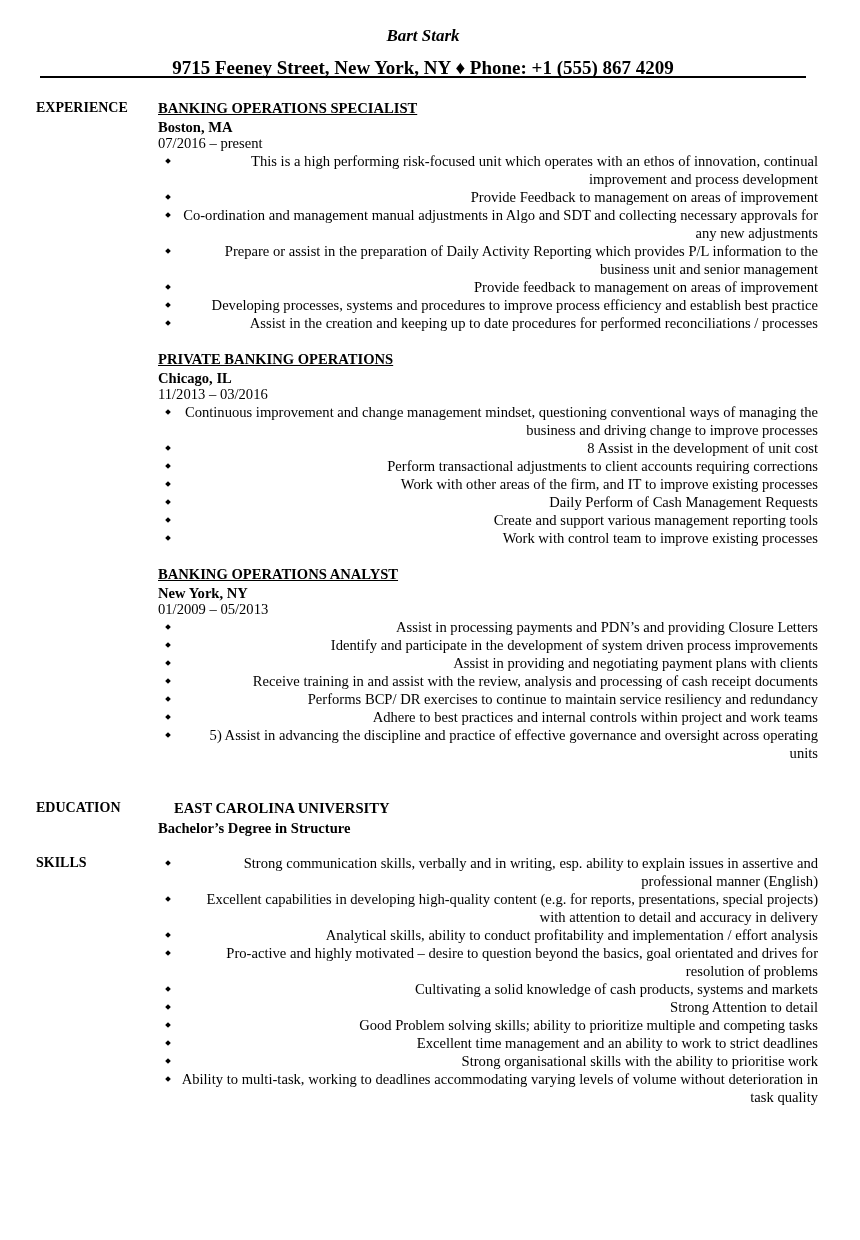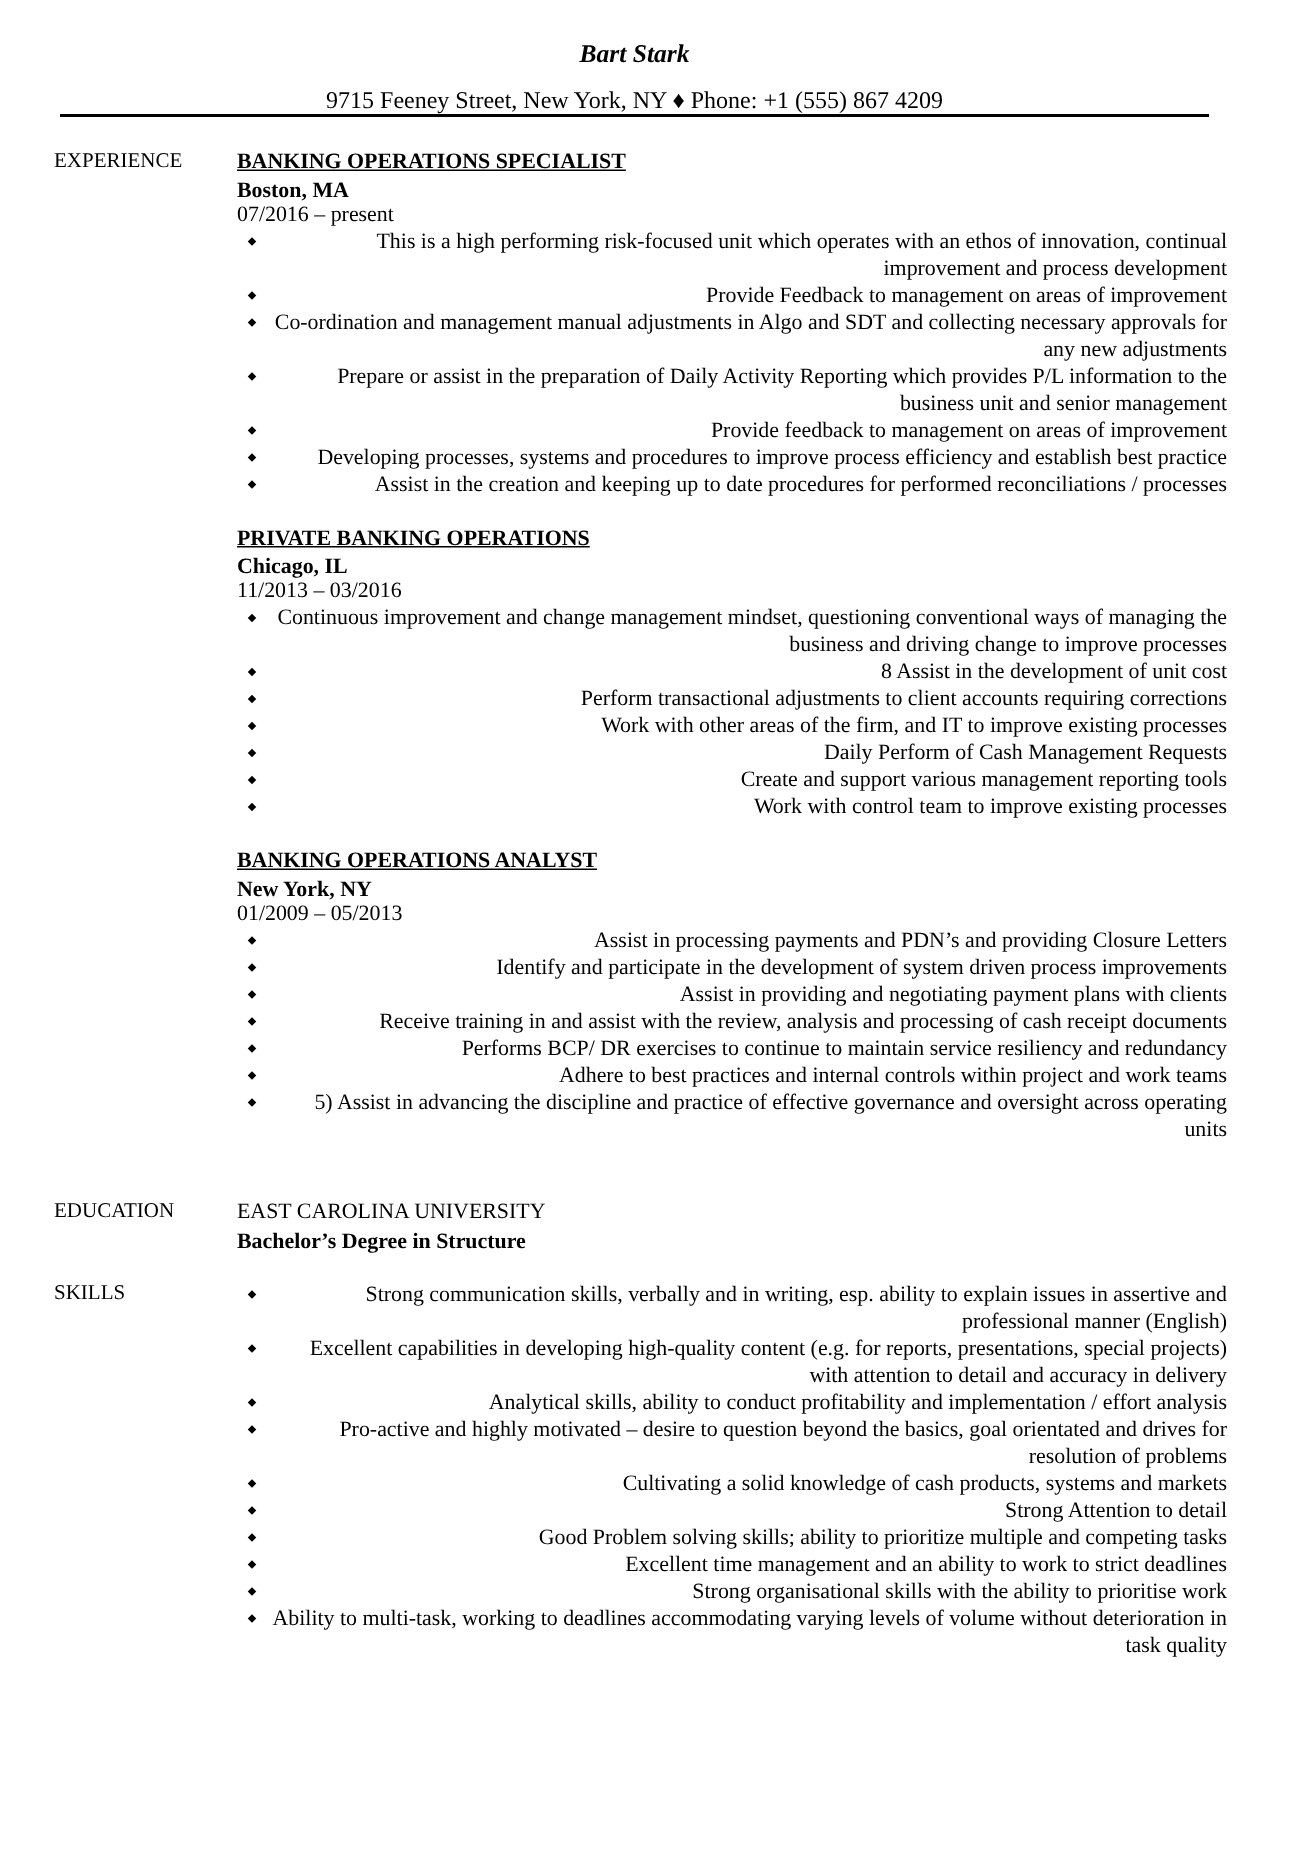--- a/index.html
+++ b/index.html
@@ -24,43 +24,43 @@
       text-align: center;
     }
     .name {
       font-weight: bold;
       font-size: 17px;
       line-height: 24px;
       margin: 0;
       font-style: italic;
     }
     .contact {
-      font-weight: normal;
-      font-size: 16px;
+      font-weight: bold;
+      font-size: 19px;
       line-height: 18px;
       margin-top: 11px;
     }
     .rule {
       position: absolute;
       left: 40px;
       top: 76px;
       width: 766px;
       height: 2px;
       background: #000000;
     }
     .section {
       position: absolute;
       left: 0;
       width: 860px;
     }
     .section-label {
       position: absolute;
       left: 36px;
       top: 0;
-      font-weight: normal;
+      font-weight: bold;
       font-size: 14px;
       line-height: 18px;
     }
     .section-body {
       position: absolute;
       left: 158px;
       top: 0;
       width: 660px;
     }
     .job {
@@ -97,23 +97,24 @@
     ul.bullets li .dot {
       position: absolute;
       left: 8px;
       top: 7px;
       width: 4px;
       height: 4px;
       background: #000000;
       transform: rotate(45deg);
     }
     .edu-school {
-      font-weight: normal;
+      font-weight: bold;
       line-height: 18px;
       height: 20px;
+      margin-left: 16px;
     }
     .edu-degree {
       font-weight: bold;
       line-height: 18px;
     }
   </style>
 </head>
 <body>
 
 <div class="header">

